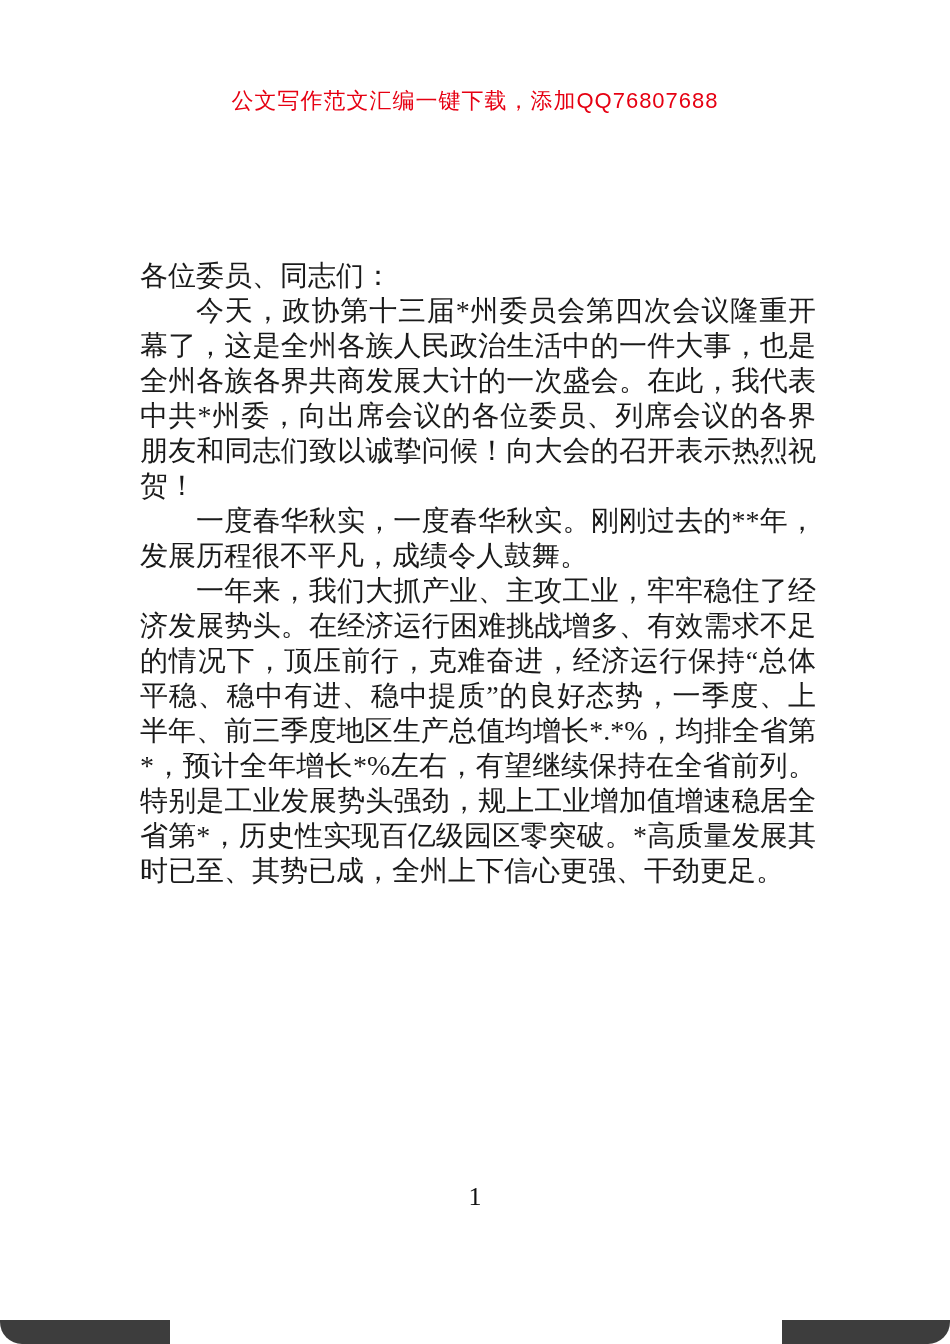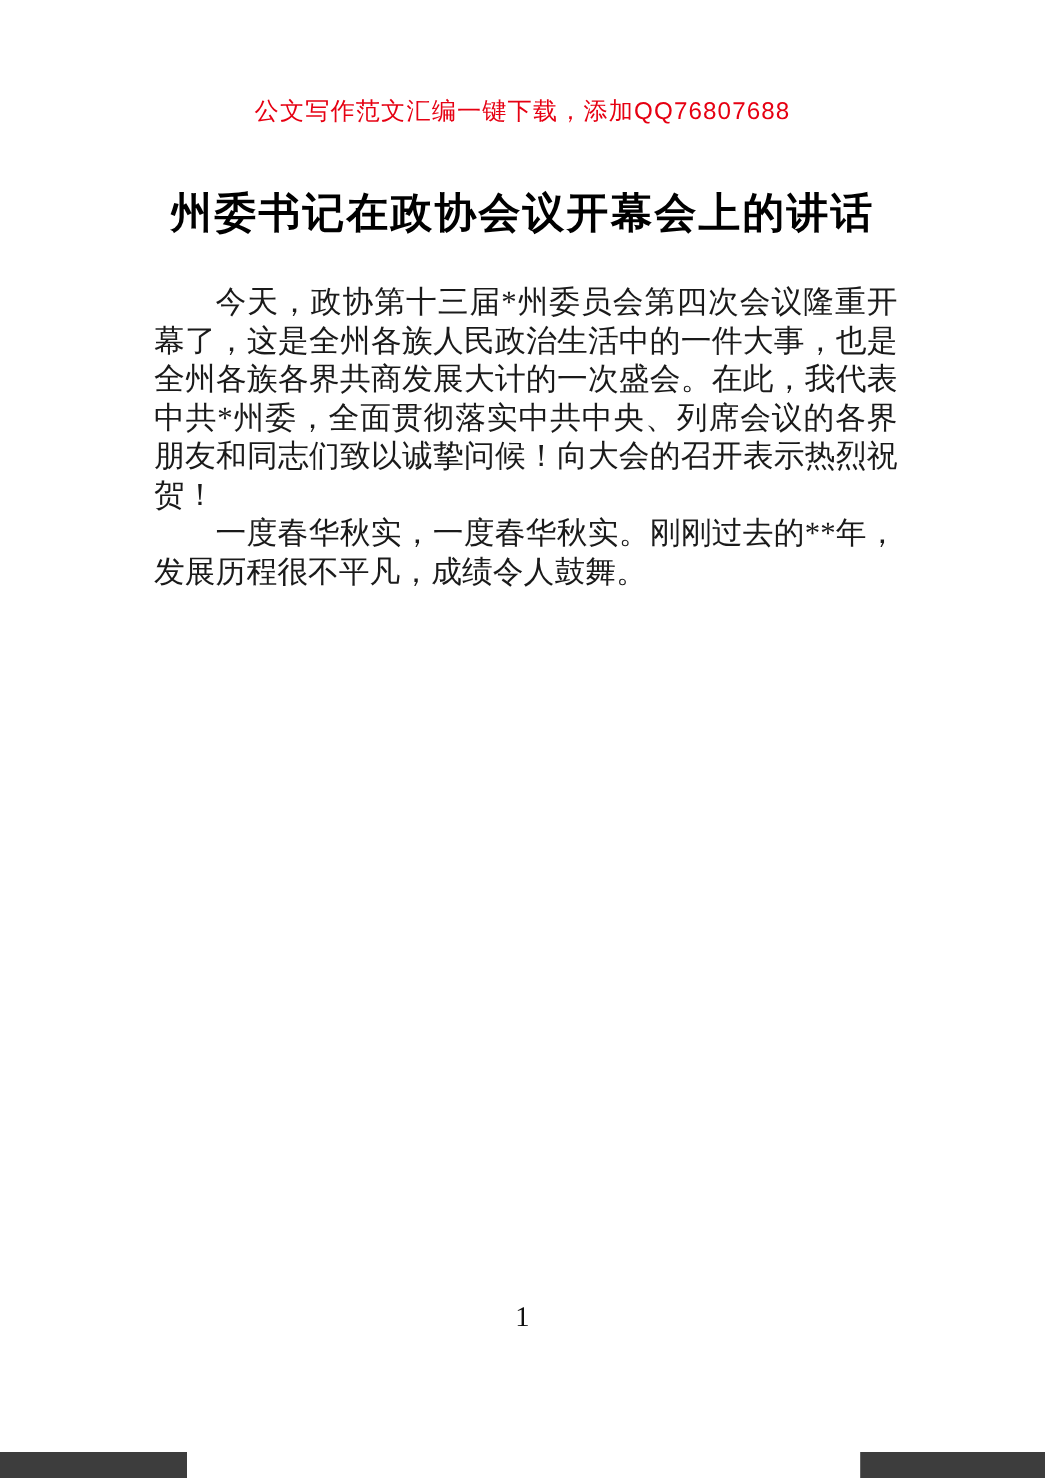--- a/index.html
+++ b/index.html
@@ -8,20 +8,21 @@
     background: #ffffff;
   }
   .page {
     position: relative;
     width: 950px;
     height: 1344px;
     background: #ffffff;
     overflow: hidden;
     font-family: "Liberation Serif", "DejaVu Serif", serif;
     color: #111111;
+    border-radius: 22px;
   }
   .notice {
     position: absolute;
     top: 86px;
     left: 0;
     width: 100%;
     text-align: center;
     font-size: 22px;
     letter-spacing: 1px;
     color: #e60012;
@@ -82,25 +83,26 @@
     width: 168px;
   }
 </style>
 </head>
 <body>
 
 <div class="page">
 
   <div class="notice">公文写作范文汇编一键下载，添加QQ76807688</div>
 
-  <h1 class="doc-title">州委书记在政协会议开幕会上的讲话</h1>
 
   <div class="doc-body">
-    <p class="para">今天，政协第十三届*州委员会第四次会议隆重开幕了，这是全州各族人民政治生活中的一件大事，也是全州各族各界共商发展大计的一次盛会。在此，我代表中共*州委，全面贯彻落实中共中央、列席会议的各界朋友和同志们致以诚挚问候！向大会的召开表示热烈祝贺！</p>
+    <p class="para no-indent">各位委员、同志们：</p>
+    <p class="para">今天，政协第十三届*州委员会第四次会议隆重开幕了，这是全州各族人民政治生活中的一件大事，也是全州各族各界共商发展大计的一次盛会。在此，我代表中共*州委，向出席会议的各位委员、列席会议的各界朋友和同志们致以诚挚问候！向大会的召开表示热烈祝贺！</p>
     <p class="para">一度春华秋实，一度春华秋实。刚刚过去的**年，发展历程很不平凡，成绩令人鼓舞。</p>
+    <p class="para">一年来，我们大抓产业、主攻工业，牢牢稳住了经济发展势头。在经济运行困难挑战增多、有效需求不足的情况下，顶压前行，克难奋进，经济运行保持“总体平稳、稳中有进、稳中提质”的良好态势，一季度、上半年、前三季度地区生产总值均增长*.*%，均排全省第*，预计全年增长*%左右，有望继续保持在全省前列。特别是工业发展势头强劲，规上工业增加值增速稳居全省第*，历史性实现百亿级园区零突破。*高质量发展其时已至、其势已成，全州上下信心更强、干劲更足。</p>
   </div>
 
   <div class="page-number">1</div>
 
   <div class="viewer-corner left"></div>
   <div class="viewer-corner right"></div>
 
 </div>
 
 </body></html>

